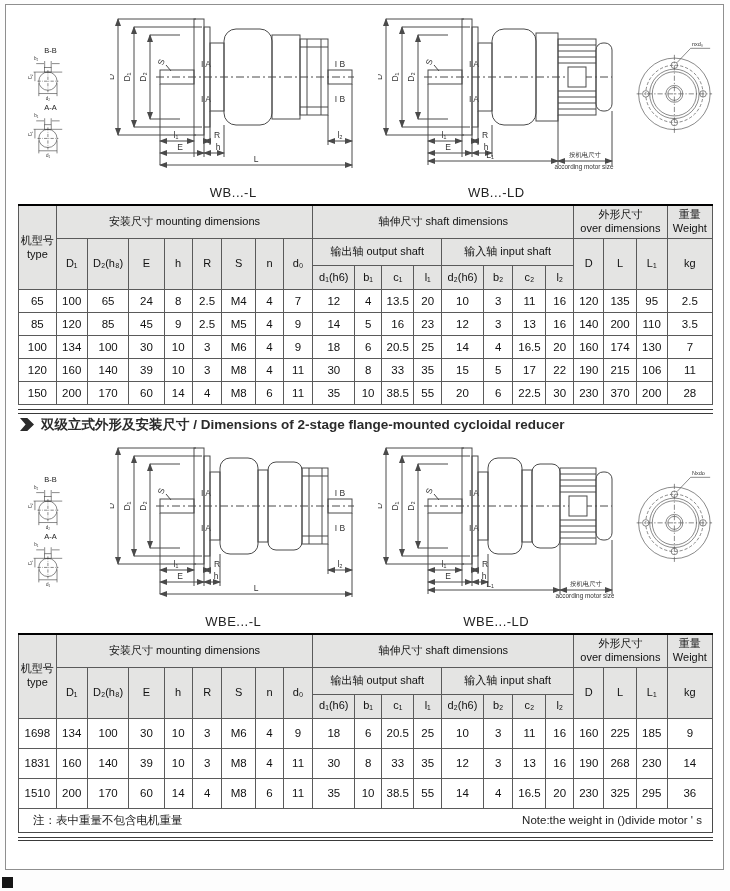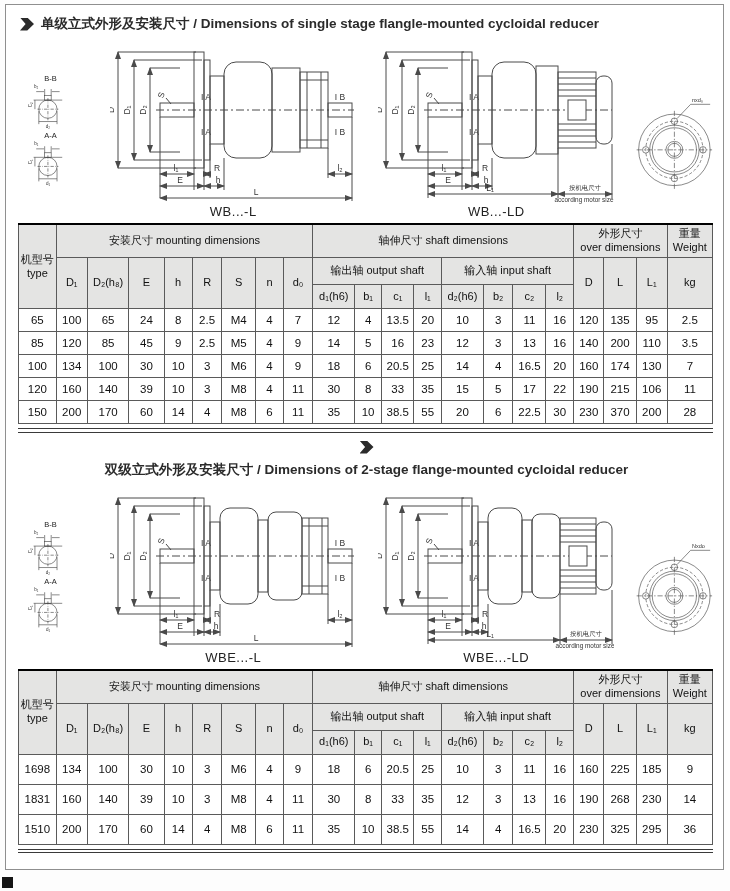--- a/index.html
+++ b/index.html
@@ -10,57 +10,53 @@
   }
   .page-border { position:absolute; left:5px; top:4px; width:719px; height:866px;
     border:1px solid #8f8f8f; box-sizing:border-box; background:#fff; }
   .corner-mark { position:absolute; left:2px; top:877px; width:11px; height:11px; background:#151515; }
   .content { position:absolute; left:5px; top:4px; width:719px; box-sizing:border-box;
     padding:9px 11px 0 13px; }
   .sec-title { display:flex; align-items:center; gap:7px; font-size:13.5px; font-weight:bold;
     color:#2b2b2b; margin:2px 0 8px 2px; }
   .marker { width:14px; height:13px; background:#2b2b2b; flex:0 0 auto;
     clip-path:polygon(0 0, 52% 0, 100% 50%, 52% 100%, 0 100%, 40% 50%); }
-  .draw-row { display:flex; align-items:flex-end; margin:0 0 4px 0;gap:22px; }
+  .draw-row { display:flex; align-items:flex-start; margin:0 0 4px 0;gap:22px; }
   .draw-col { display:flex; flex-direction:column; align-items:center; }
-  .model-label { font-size:13px; color:#222; margin-top:0; letter-spacing:.5px; }
+  .model-label { font-size:13px; color:#222; margin-top:14px; letter-spacing:.5px; }
   svg.tech { display:block; }
   svg.tech text { font-family:"Liberation Sans", sans-serif; font-size:8.5px; fill:#333; stroke:none; }
   svg.tech text.big { font-size:11.5px; fill:#222; }
   svg.tech text.sm { font-size:7px; }
   svg.tech text.note { font-size:6.4px; }
   table.t { width:100%; border-collapse:collapse; table-layout:fixed;
     border:1.5px solid #4a4a4a; border-top:2.5px solid #000; font-size:11.5px; color:#111; }
   table.t th, table.t td { border:1px solid #5a5a5a; text-align:center; vertical-align:middle;
     padding:0; overflow:hidden; }
   table.t thead th { background:#e4e4e3; font-weight:normal; font-size:11px; line-height:1.25; }
   tr.hr1 th { height:32px; }
   tr.hr2 th { height:26px; }
   tr.hr3 th { height:23px; }
   table.t1 tbody td { height:22px; }
   table.t2 tbody td { height:29px; }
   .double-rule { border-top:1.5px solid #3a3a3a; border-bottom:1.5px solid #3a3a3a;
     height:2.5px; margin:4px 0 0 0; }
   .note-bar { border:1.5px solid #4a4a4a; border-top:none; display:flex;
     justify-content:space-between; align-items:center; font-size:11.5px; color:#222;
     padding:4px 10px 4px 14px; }
-  .sp2 { margin-top:8px;flex-direction:column; }
+  .sp2 { margin-top:2px; }
 </style>
 </head>
 <body>
 
 <div class="page-border"></div>
 <div class="corner-mark"></div>
 
 <div class="content">
 
-  <div class="sec-title">
-    <span class="marker"></span>
-    <span>单级立式外形及安装尺寸 / Dimensions of single stage flangle-mounted cycloidal reducer</span>
-  </div>
 
   <div class="draw-row">
 
     <svg class="tech" width="108" height="178" viewBox="0 0 108 178">
       <g stroke="#4a4a4a" fill="none" stroke-width="1">
         <text class="big" x="50" y="13" text-anchor="middle">B-B</text>
         <text class="sm" x="28" y="24" text-anchor="middle">b₂</text>
         <line x1="28" y1="30" x2="40" y2="30"></line>
           <line x1="52" y1="30" x2="64" y2="30"></line>
         <line x1="41" y1="26" x2="41" y2="36"></line>
@@ -769,15 +765,19 @@
           <td>16.5</td>
           <td>20</td>
           <td>230</td>
           <td>325</td>
           <td>295</td>
           <td>36</td>
         </tr>
       </tbody>
   </table>
 
+  <div class="note-bar">
+    <span>注：表中重量不包含电机重量</span>
+    <span>Note:the weight in ()divide motor ' s</span>
+  </div>
   <div class="double-rule"></div>
 
 </div>
 
 </body></html>

